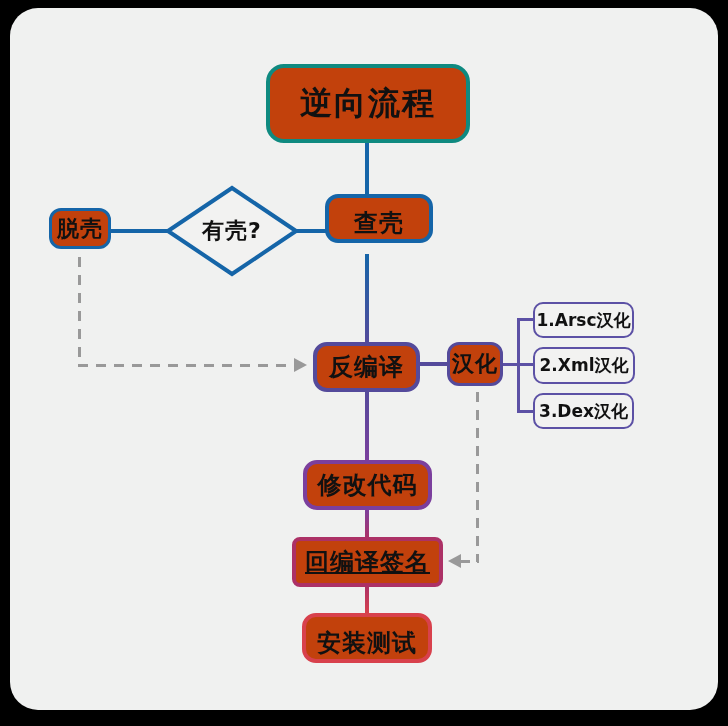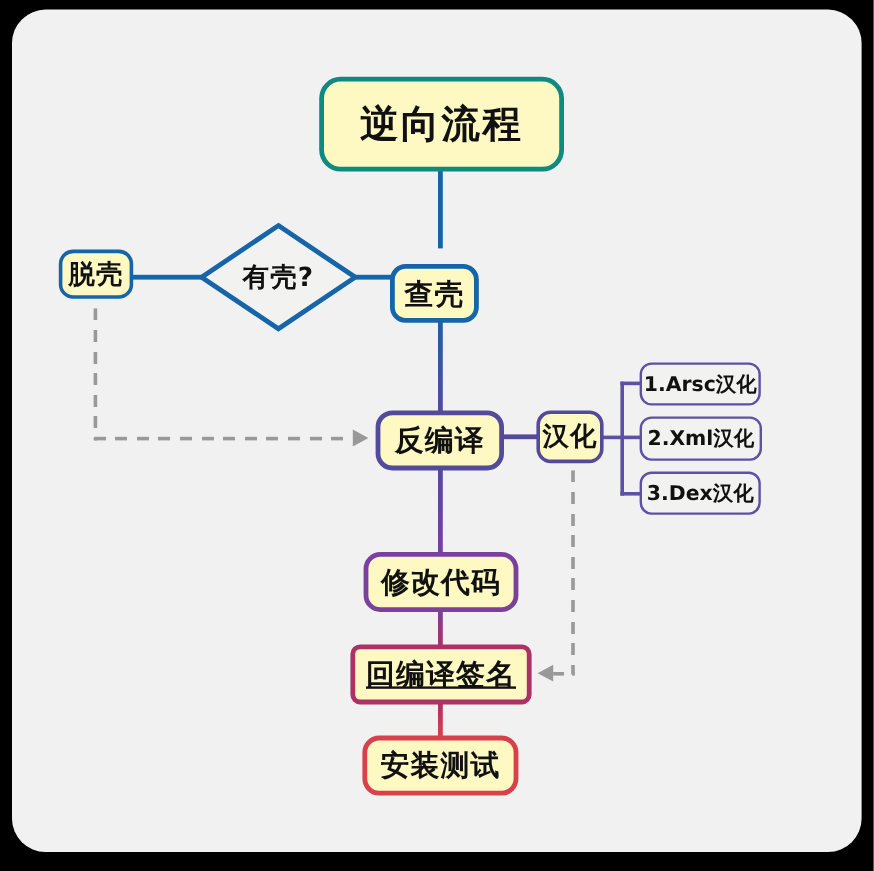--- a/index.html
+++ b/index.html
@@ -46,44 +46,44 @@
     border-left:13px solid var(--c-gray);border-top:7px solid transparent;border-bottom:7px solid transparent;}
   .d-v2{left:476px;top:392px;width:3px;height:170px;
     background:repeating-linear-gradient(to bottom,var(--c-gray) 0 10px,transparent 10px 18px);}
   .d-h2{left:461px;top:560px;width:18px;height:3px;
     background:repeating-linear-gradient(to right,var(--c-gray) 0 9px,transparent 9px 16px);}
   .arrow-l{left:448px;top:554px;width:0;height:0;
     border-right:13px solid var(--c-gray);border-top:7px solid transparent;border-bottom:7px solid transparent;}
   
   .node{
     position:absolute;display:flex;align-items:center;justify-content:center;
-    background:#fef9c3;color:var(--c-text);font-weight:bold;box-sizing:border-box;
+    background:#c2410c;color:var(--c-text);font-weight:bold;box-sizing:border-box;
     letter-spacing:1px;white-space:nowrap;
   }
   .n-title{left:266px;top:64px;width:204px;height:79px;border:4px solid var(--c-teal);
     border-radius:18px;font-size:32px;letter-spacing:2px;}
-  .n-check{left:325px;top:220px;width:74px;height:49px;border:4px solid var(--c-blue);
-    border-radius:13px;font-size:24px;}
+  .n-check{left:325px;top:194px;width:108px;height:49px;border:4px solid var(--c-blue);
+    border-radius:13px;font-size:24px;align-items:flex-end;}
   .n-unpack{left:49px;top:208px;width:62px;height:41px;border:3px solid var(--c-blue);
     border-radius:12px;font-size:22px;}
   .n-decompile{left:313px;top:342px;width:107px;height:50px;border:4px solid var(--c-indigo);
     border-radius:14px;font-size:24px;}
   .n-localize{left:447px;top:342px;width:56px;height:44px;border:3px solid var(--c-indigo);
     border-radius:12px;font-size:22px;}
   .n-small{background:#f2f2f1;border:2.5px solid var(--c-purple_small);border-radius:10px;
     font-size:17px;letter-spacing:0;}
   .n-arsc{left:533px;top:302px;width:101px;height:36px;}
   .n-xml{left:533px;top:347px;width:102px;height:37px;}
   .n-dex{left:533px;top:393px;width:101px;height:36px;}
   .n-modify{left:303px;top:460px;width:129px;height:50px;border:4px solid var(--c-violet);
     border-radius:14px;font-size:24px;}
   .n-recompile{left:292px;top:537px;width:151px;height:50px;border:4px solid var(--c-crimson);
     border-radius:8px;font-size:24px;text-decoration:underline;}
   .n-install{left:302px;top:613px;width:130px;height:50px;border:4px solid var(--c-red);
-    border-radius:14px;font-size:24px;}
+    border-radius:14px;font-size:24px;align-items:flex-end;}
   
   .diamond-wrap{position:absolute;left:165px;top:185px;width:134px;height:92px;text-align:center;}
   .diamond-wrap svg{position:absolute;inset:0;}
   .diamond-label{
     position:absolute;inset:0;display:flex;align-items:center;justify-content:center;
     font-size:22px;font-weight:bold;color:var(--c-text);letter-spacing:1px;
   }
 </style>
 </head>
 <body>

